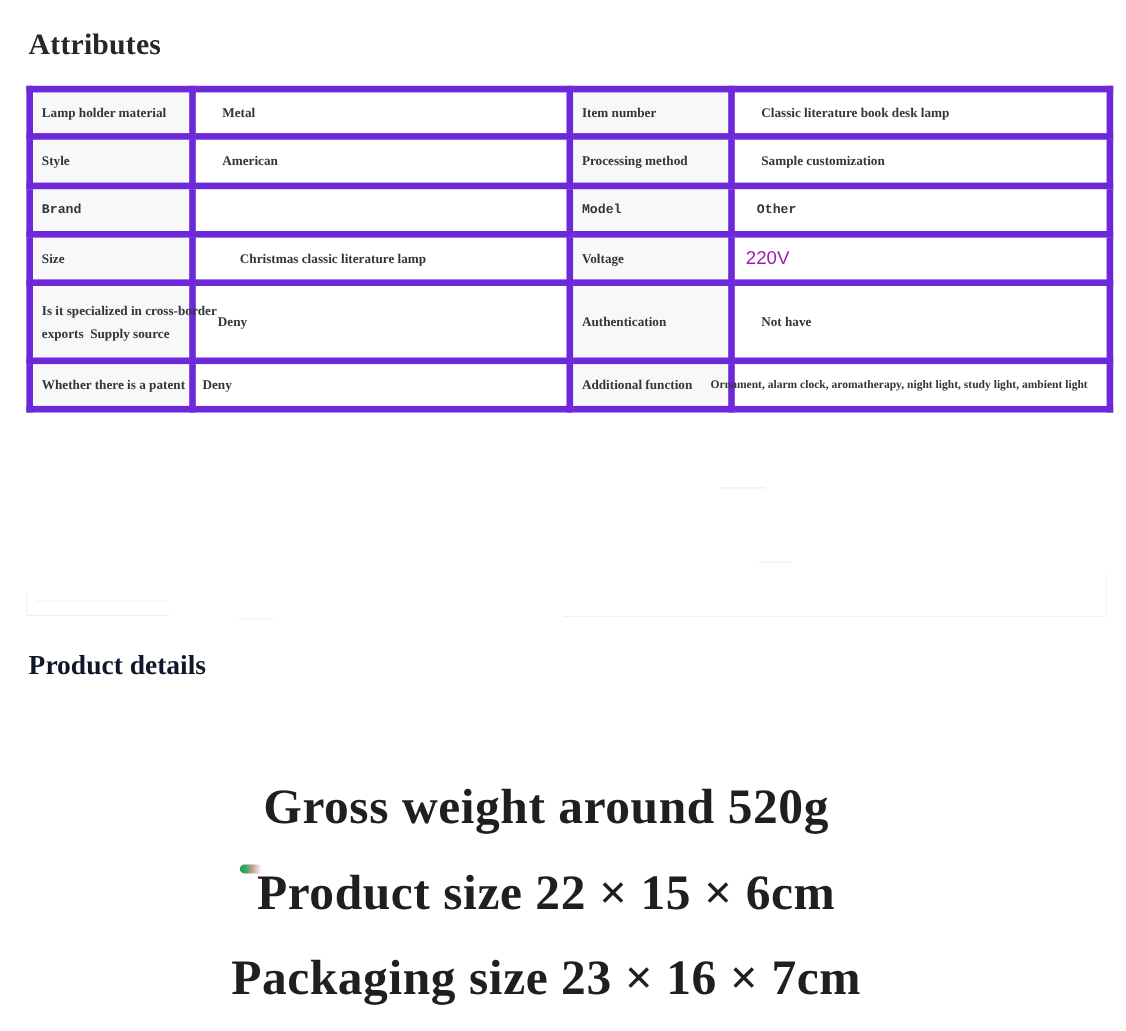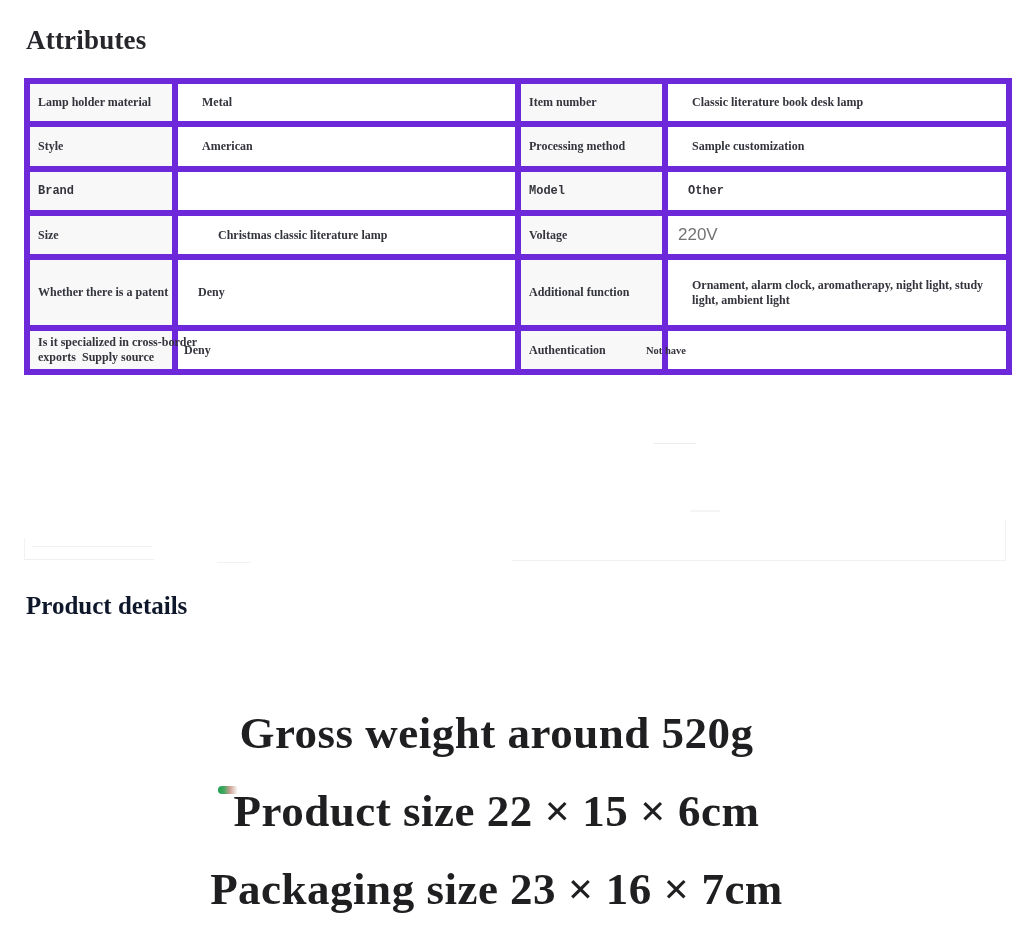--- a/index.html
+++ b/index.html
@@ -72,21 +72,21 @@
   
   .attr-table tr:nth-child(4) td.v1 { padding-left: 40px; }
   .attr-table tr:nth-child(5) td.v1 { padding-left: 20px; }
   .attr-table tr:nth-child(6) td.v1 { padding-left: 6px; }
   .attr-table tr:nth-child(3) td.v2 { padding-left: 20px; }
   .attr-table tr:nth-child(4) td.v2 {
     padding-left: 10px;
     font-family: "Liberation Sans", sans-serif;
     font-weight: 400;
     font-size: 17px;
-    color: #737373;
+    color: #a21caf;
   }
   .attr-table tr:nth-child(6) td.v2 {
     padding-left: 0;
     text-indent: -22px;       
     white-space: nowrap;
     font-size: 10.5px;
     overflow: visible;
   }
 
   
@@ -157,31 +157,31 @@
         <th class="l2">Model</th>
         <td class="v2">Other</td>
       </tr>
       <tr>
         <th class="l1">Size</th>
         <td class="v1">Christmas classic literature lamp</td>
         <th class="l2">Voltage</th>
         <td class="v2">220V</td>
       </tr>
       <tr>
-        <th class="l1">Whether there is a patent</th>
-        <td class="v1">Deny</td>
-        <th class="l2">Additional function</th>
-        <td class="v2">Ornament, alarm clock, aromatherapy, night light, study light, ambient light</td>
-      </tr>
-      <tr>
         <th class="l1">Is it specialized in cross-border
 exports  Supply source</th>
         <td class="v1">Deny</td>
         <th class="l2">Authentication</th>
         <td class="v2">Not have</td>
+      </tr>
+      <tr>
+        <th class="l1">Whether there is a patent</th>
+        <td class="v1">Deny</td>
+        <th class="l2">Additional function</th>
+        <td class="v2">Ornament, alarm clock, aromatherapy, night light, study light, ambient light</td>
       </tr>
     </tbody>
   </table>
 
   <div class="ghost g1"></div>
   <div class="ghost g2"></div>
   <div class="ghost g3"></div>
   <div class="ghost g4"></div>
   <div class="ghost g5"></div>
   <div class="ghost g6"></div>

